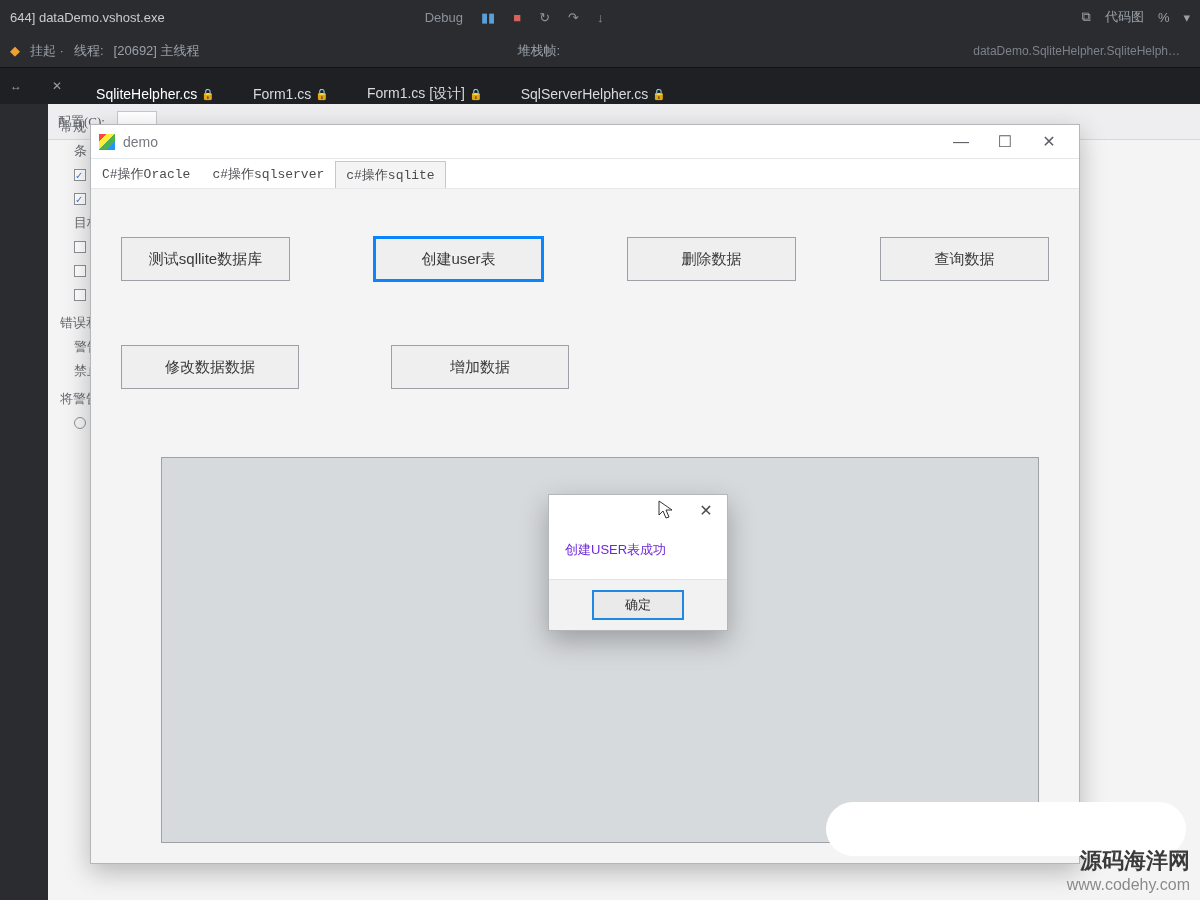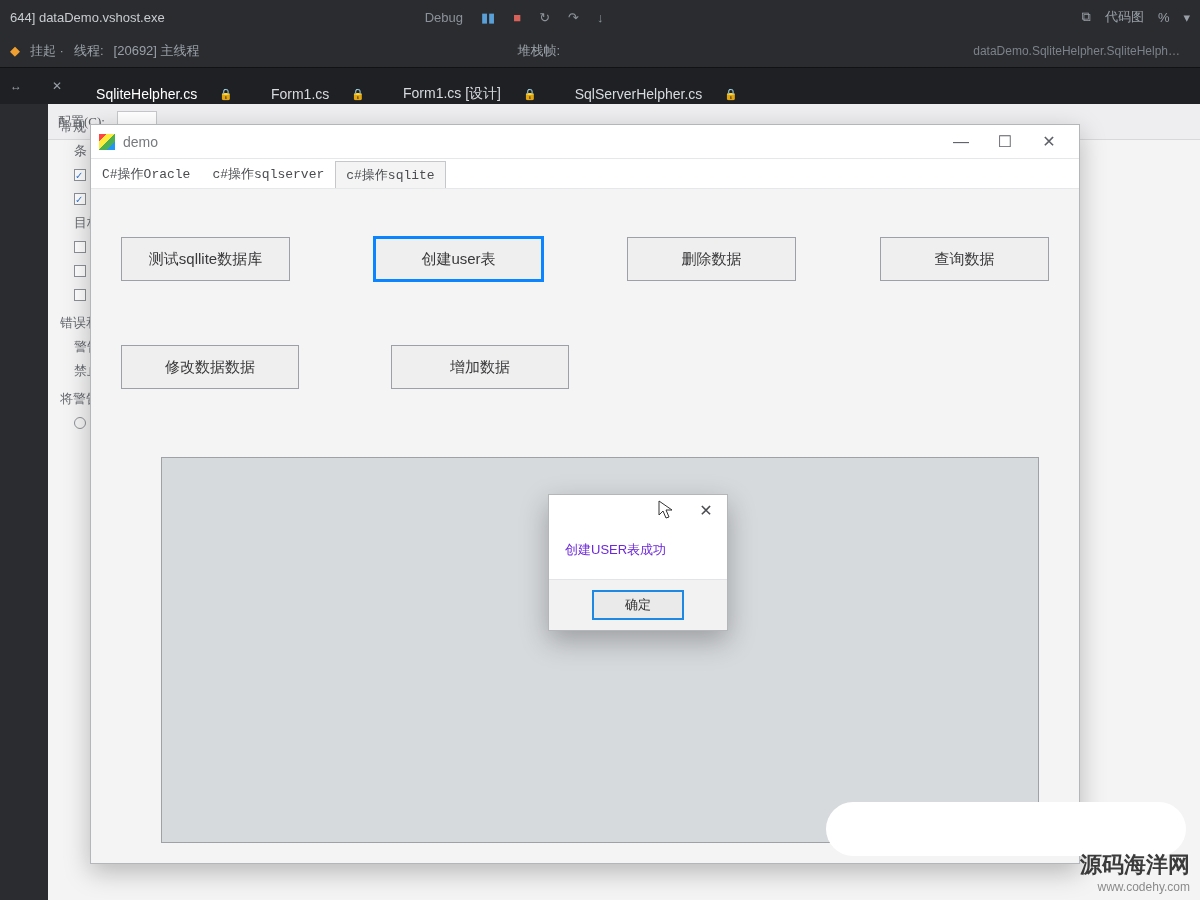--- a/index.html
+++ b/index.html
@@ -29,21 +29,21 @@
     display: flex; align-items: center; padding: 0 10px; gap: 18px;
     font-size: 13px; border-bottom: 1px solid #111214;
   }
   .vs-toolbar2 .tb2-left { display: flex; align-items: center; gap: 10px; }
   .vs-toolbar2 .breadcrumb { position: absolute; right: 20px; color: #7d828a; font-size: 12px; }
   .doc-tabs {
     position: absolute; top: 68px; left: 0; right: 0; height: 36px;
     background: #1e2024; display: flex; align-items: center; gap: 30px;
     padding-left: 10px; color: #d7dadf; font-size: 14px;
   }
-  .doc-tabs .tab { display: flex; align-items: center; gap: 22px; padding: 6px 4px; cursor: pointer; margin-top: 16px; }
+  .doc-tabs .tab { display: flex; align-items: center; gap: 4px; padding: 6px 4px; cursor: pointer; margin-top: 16px; }
   .doc-tabs .tab.active { color: #fff; }
   .doc-tabs .close-x { color: #9aa0a8; font-size: 12px; }
   .doc-tabs .pin { color: #9aa0a8; font-size: 11px; }
   .designer-surface {
     position: absolute; top: 104px; left: 48px; right: 0; bottom: 0;
     background: #f4f4f4;
   }
   .designer-header {
     height: 36px; background: #eeeef0; border-bottom: 1px solid #d8d8da;
     display: flex; align-items: center; gap: 12px; padding: 0 10px;
@@ -134,21 +134,21 @@
     position: absolute; left: 658px; top: 500px; width: 16px; height: 20px;
     pointer-events: none;
   }
   
   .watermark {
     position: absolute; right: 10px; bottom: 6px; text-align: right;
     color: #3b3b3b; font-family: "Microsoft YaHei", sans-serif;
     text-shadow: 0 0 2px rgba(255,255,255,.5);
   }
   .watermark .wm1 { font-size: 22px; font-weight: 700; }
-  .watermark .wm2 { font-size: 12px; color: #8a8a8a; }
+  .watermark .wm2 { font-size: 16px; color: #8a8a8a; }
   .white-blob {
     position: absolute; right: 14px; bottom: 44px; width: 360px; height: 54px;
     background: #fff; border-radius: 30px;
   }
 </style>
 </head>
 <body>
 
 <div class="vs-bg"></div>
 

